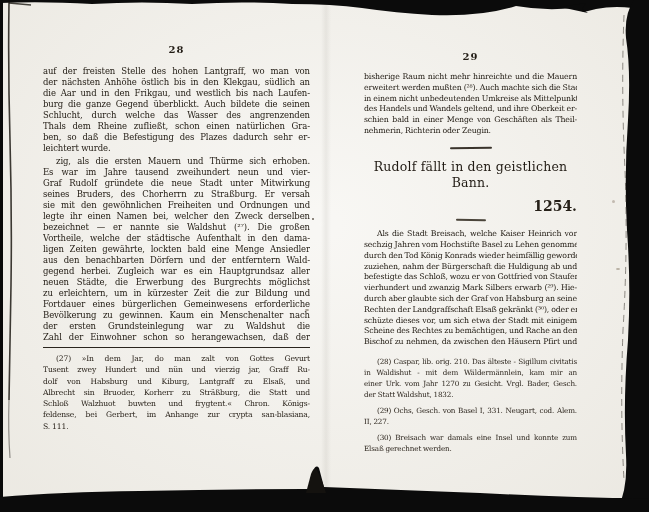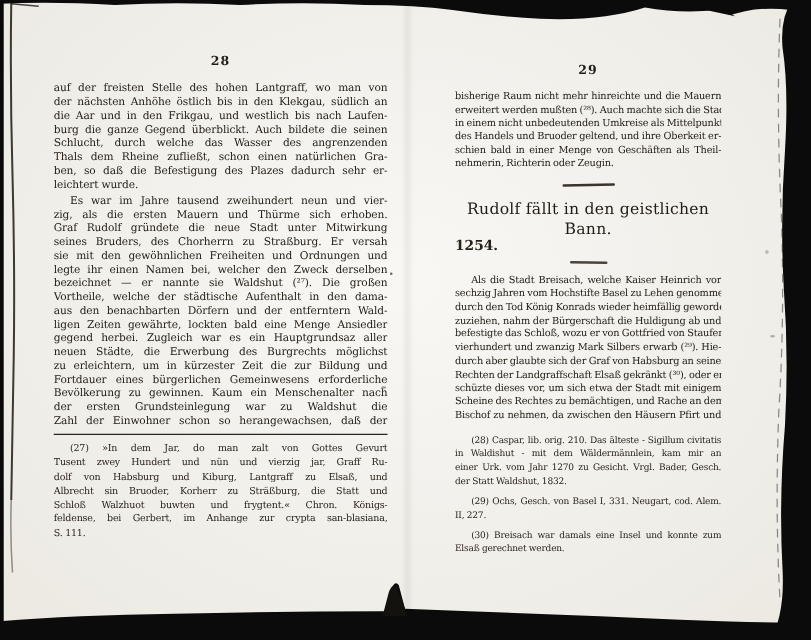--- a/index.html
+++ b/index.html
@@ -32,21 +32,21 @@
         font-size:7.6px;line-height:11.3px;letter-spacing:-0.15px;word-spacing:-0.2px;color:#2b241c;}
   .page-col.right .fn .line{font-size:7.2px;line-height:11px;}
   .fn .line:first-child{text-indent:13px;}
   .fn .line:last-child{text-align-last:left;}
   .fns{margin-top:8px;}
   .squiggle{height:2px;background:#3a342c;border-radius:2px;margin:0 auto;}
   .squiggle.top-div{width:42px;margin-top:10px;transform:rotate(-1deg);}
   .squiggle.bottom-div{width:30px;height:1.5px;margin-top:7px;transform:rotate(1deg);background:#4a443a;}
   .sec-heading{display:block;text-align:center;font-weight:normal;font-size:12.5px;line-height:16px;
         letter-spacing:0.2px;margin-top:10px;color:#211b14;}
-  .sec-date{display:block;text-align:left;font-weight:bold;font-size:11px;line-height:11px;margin-top:0;}
+  .sec-date{display:block;text-align:right;font-weight:bold;font-size:14px;line-height:11px;margin-top:10px;}
   .rp-body{margin-top:9px;}
   .speck{position:absolute;border-radius:50%;}
   .border-overlay{position:absolute;left:0;top:0;z-index:10;pointer-events:none;}
 </style>
 </head>
 <body>
 
 <div class="stage">
   <div class="paper"></div>
   <div class="gutter-shade"></div>
@@ -57,30 +57,30 @@
         <span class="line">auf der freisten Stelle des hohen Lantgraff, wo man von</span>
         <span class="line">der nächsten Anhöhe östlich bis in den Klekgau, südlich an</span>
         <span class="line">die Aar und in den Frikgau, und westlich bis nach Laufen-</span>
         <span class="line">burg die ganze Gegend überblickt. Auch bildete die seinen</span>
         <span class="line">Schlucht, durch welche das Wasser des angrenzenden</span>
         <span class="line">Thals dem Rheine zufließt, schon einen natürlichen Gra-</span>
         <span class="line">ben, so daß die Befestigung des Plazes dadurch sehr er-</span>
         <span class="line">leichtert wurde.</span>
       </div>
     <div class="para para2 indent">
+        <span class="line">zig, als die ersten Mauern und Thürme sich erhoben.</span>
         <span class="line">Es war im Jahre tausend zweihundert neun und vier-</span>
-        <span class="line">zig, als die ersten Mauern und Thürme sich erhoben.</span>
         <span class="line">Graf Rudolf gründete die neue Stadt unter Mitwirkung</span>
         <span class="line">seines Bruders, des Chorherrn zu Straßburg. Er versah</span>
         <span class="line">sie mit den gewöhnlichen Freiheiten und Ordnungen und</span>
         <span class="line">legte ihr einen Namen bei, welcher den Zweck derselben</span>
         <span class="line">bezeichnet — er nannte sie Waldshut (²⁷). Die großen</span>
         <span class="line">Vortheile, welche der städtische Aufenthalt in den dama-</span>
+        <span class="line">ligen Zeiten gewährte, lockten bald eine Menge Ansiedler</span>
         <span class="line">aus den benachbarten Dörfern und der entferntern Wald-</span>
-        <span class="line">ligen Zeiten gewährte, lockten bald eine Menge Ansiedler</span>
         <span class="line">gegend herbei. Zugleich war es ein Hauptgrundsaz aller</span>
         <span class="line">neuen Städte, die Erwerbung des Burgrechts möglichst</span>
         <span class="line">zu erleichtern, um in kürzester Zeit die zur Bildung und</span>
         <span class="line">Fortdauer eines bürgerlichen Gemeinwesens erforderliche</span>
         <span class="line">Bevölkerung zu gewinnen. Kaum ein Menschenalter nach</span>
         <span class="line">der ersten Grundsteinlegung war zu Waldshut die</span>
         <span class="line">Zahl der Einwohner schon so herangewachsen, daß der</span>
       </div>
     <div class="fn-rule"></div>
     <div class="fn">
@@ -93,21 +93,21 @@
         <span class="line">S. 111.</span>
       </div>
   </div>
 
   <div class="page-col right">
     <span class="pagenum">29</span>
     <div class="para para1 short-last">
         <span class="line">bisherige Raum nicht mehr hinreichte und die Mauern</span>
         <span class="line">erweitert werden mußten (²⁸). Auch machte sich die Stadt</span>
         <span class="line">in einem nicht unbedeutenden Umkreise als Mittelpunkt</span>
-        <span class="line">des Handels und Bruoder geltend, und ihre Oberkeit er-</span>
+        <span class="line">des Handels und Wandels geltend, und ihre Oberkeit er-</span>
         <span class="line">schien bald in einer Menge von Geschäften als Theil-</span>
         <span class="line">nehmerin, Richterin oder Zeugin.</span>
       </div>
     <div class="squiggle top-div"></div>
     <span class="sec-heading">Rudolf fällt in den geistlichen Bann.</span>
     <span class="sec-date">1254.</span>
     <div class="squiggle bottom-div"></div>
     <div class="para rp-body indent">
         <span class="line">Als die Stadt Breisach, welche Kaiser Heinrich vor</span>
         <span class="line">sechzig Jahren vom Hochstifte Basel zu Lehen genommen,</span>

